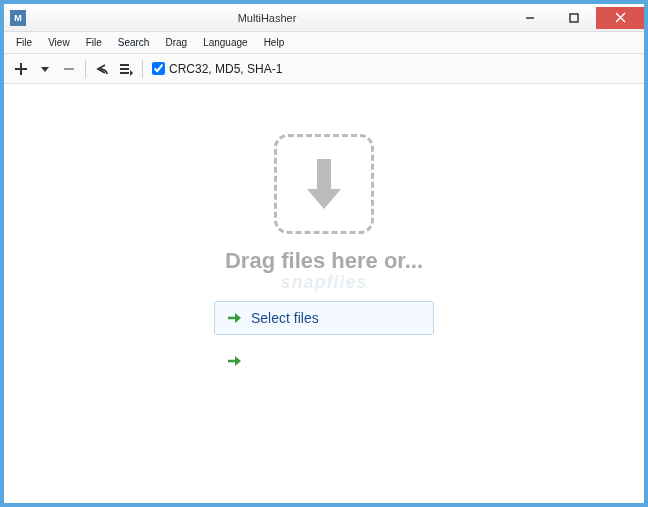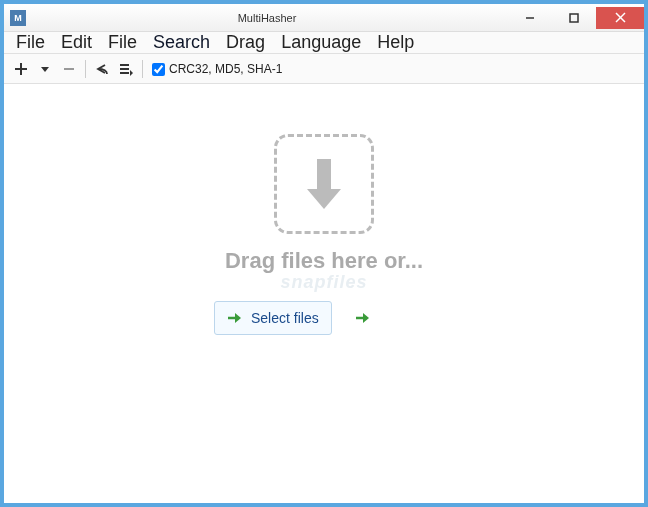--- a/index.html
+++ b/index.html
@@ -65,21 +65,21 @@
 .menubar {
   height: 22px;
   display: flex;
   align-items: center;
   padding: 0 4px;
   border-bottom: 1px solid #e0e0e0;
   background: #fafafa;
 }
 .menubar .menu-item {
   padding: 2px 8px;
-  font-size: 18px;
+  font-size: 10px;
   color: #222;
   cursor: default;
 }
 .menubar .menu-item.disabled {
   color: #0f172a;
 }
 .toolbar {
   height: 30px;
   display: flex;
   align-items: center;
@@ -100,21 +100,21 @@
 .toolbar .tbtn.add { font-weight: bold; font-size: 16px; }
 .toolbar .tbtn.dash { color: #888; font-size: 14px; }
 .toolbar .sep {
   width: 1px;
   height: 18px;
   background: #ccc;
   margin: 0 3px;
 }
 .toolbar .check {
   display: flex;
-  align-items: flex-end;
+  align-items: flex-start;
   gap: 4px;
   margin-left: 4px;
 }
 .toolbar .check input {
   width: 13px;
   height: 13px;
 }
 .toolbar .check label {
   font-size: 12px;
   color: #222;
@@ -148,21 +148,21 @@
   font-weight: bold;
   font-style: italic;
   color: #e8eef2;
   letter-spacing: 1px;
   margin-top: -2px;
 }
 .actions {
   width: 220px;
   margin-top: 8px;
   display: flex;
-  flex-direction: row;
+  flex-direction: column;
   gap: 10px;
 }
 .action {
   display: flex;
   align-items: center;
   gap: 10px;
   padding: 8px 12px;
   font-size: 14px;
   color: #1a4b8c;
   border: 1px solid transparent;
@@ -201,21 +201,21 @@
         <svg width="11" height="11">
             <line x1="1" y1="1" x2="10" y2="10" stroke="#fff" stroke-width="1.5"></line>
             <line x1="10" y1="1" x2="1" y2="10" stroke="#fff" stroke-width="1.5"></line>
           </svg>
       </div>
     </div>
   </div>
 
   <div class="menubar">
     <div class="menu-item">File</div>
-    <div class="menu-item">Edit</div>
+    <div class="menu-item">View</div>
     <div class="menu-item">File</div>
     <div class="menu-item disabled">Search</div>
     <div class="menu-item">Drag</div>
     <div class="menu-item">Language</div>
     <div class="menu-item">Help</div>
   </div>
 
   <div class="toolbar">
     <div class="tbtn add">
       <svg width="14" height="14">

